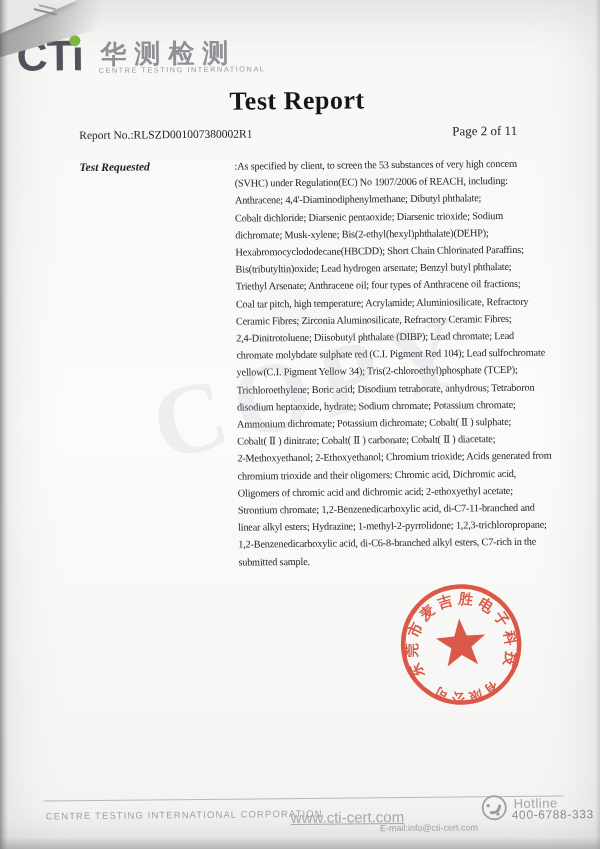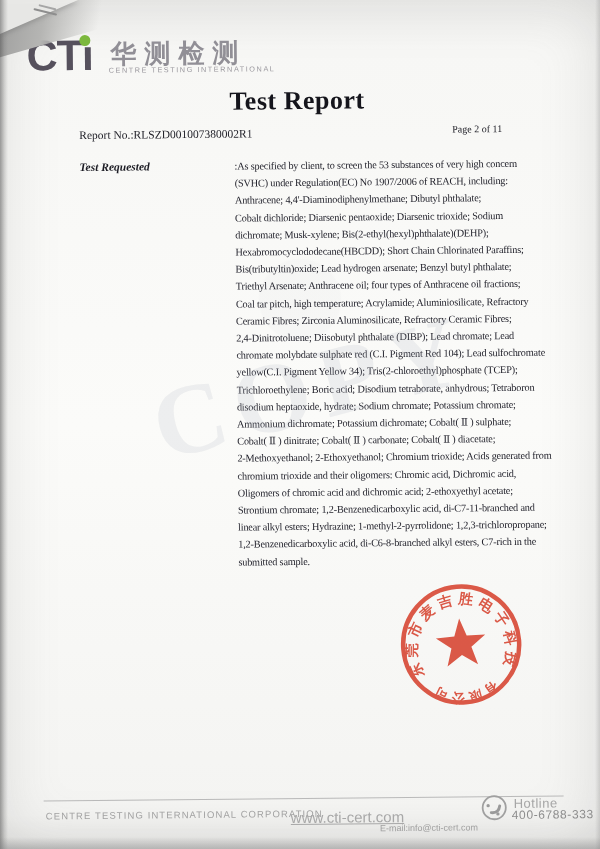--- a/index.html
+++ b/index.html
@@ -30,38 +30,38 @@
     border-right:78px solid transparent;
     filter:drop-shadow(1px 2px 2px rgba(100,100,100,0.35));}
   .staple{position:absolute;left:34px;top:3px;width:24px;height:12px;transform:rotate(14deg);}
   .staple i{display:block;height:2px;background:#8e8e8e;margin-top:3px;border-radius:1px;}
   .staple i:first-child{width:18px;margin-left:4px;background:#a6a6a6;}
 
   
   .sheet{position:absolute;inset:0;transform:rotate(-0.55deg);transform-origin:300px 420px;}
 
   
-  .logo{position:absolute;left:30px;top:34px;height:44px;text-align:right;}
+  .logo{position:absolute;left:20px;top:34px;height:44px;text-align:right;}
   .logo-ct{font-family:"Liberation Sans","DejaVu Sans",sans-serif;font-weight:bold;
     font-size:43px;line-height:38px;color:#56515d;letter-spacing:-1px;}
   .logo-i{font-family:"Liberation Sans","DejaVu Sans",sans-serif;font-weight:bold;
     font-size:43px;line-height:38px;color:#56515d;}
   .logo-dot{position:absolute;left:53px;top:-1px;width:11px;height:11px;border-radius:50%;
     background:#7cb83d;}
   .logo-cjk{position:absolute;left:80px;top:1px;width:140px;
     font-family:"Liberation Sans","DejaVu Sans",sans-serif;
     font-size:26px;font-weight:600;letter-spacing:8px;color:#918f96;white-space:nowrap;}
   .logo-sub{position:absolute;left:82px;top:30px;
     font-family:"Liberation Sans","DejaVu Sans",sans-serif;
     font-size:7.3px;letter-spacing:1.55px;color:#9b999f;white-space:nowrap;}
 
   .title{position:absolute;left:0;top:86px;width:600px;text-align:center;
     font-size:26px;font-weight:bold;color:#15151c;letter-spacing:0.5px;}
   .report-no{position:absolute;left:82px;top:127px;font-size:11.5px;color:#23232b;}
-  .page-ind{position:absolute;left:455px;top:125px;font-size:10px;color:#23232b;}
+  .page-ind{position:absolute;left:455px;top:125px;font-size:13px;color:#23232b;}
 
   .tr-label{position:absolute;left:82px;top:159px;font-size:11.5px;font-weight:bold;color:#1c1c24;font-style:italic;}
   .tr-text{position:absolute;left:237px;top:157px;
     font-size:10.3px;line-height:17.2px;letter-spacing:-0.2px;color:#1e1e28;
     white-space:pre;}
 
   .watermark{position:absolute;left:150px;top:330px;
     font-size:100px;font-weight:bold;letter-spacing:10px;
     color:rgba(168,173,185,0.16);transform:rotate(-14deg);pointer-events:none;}
 

